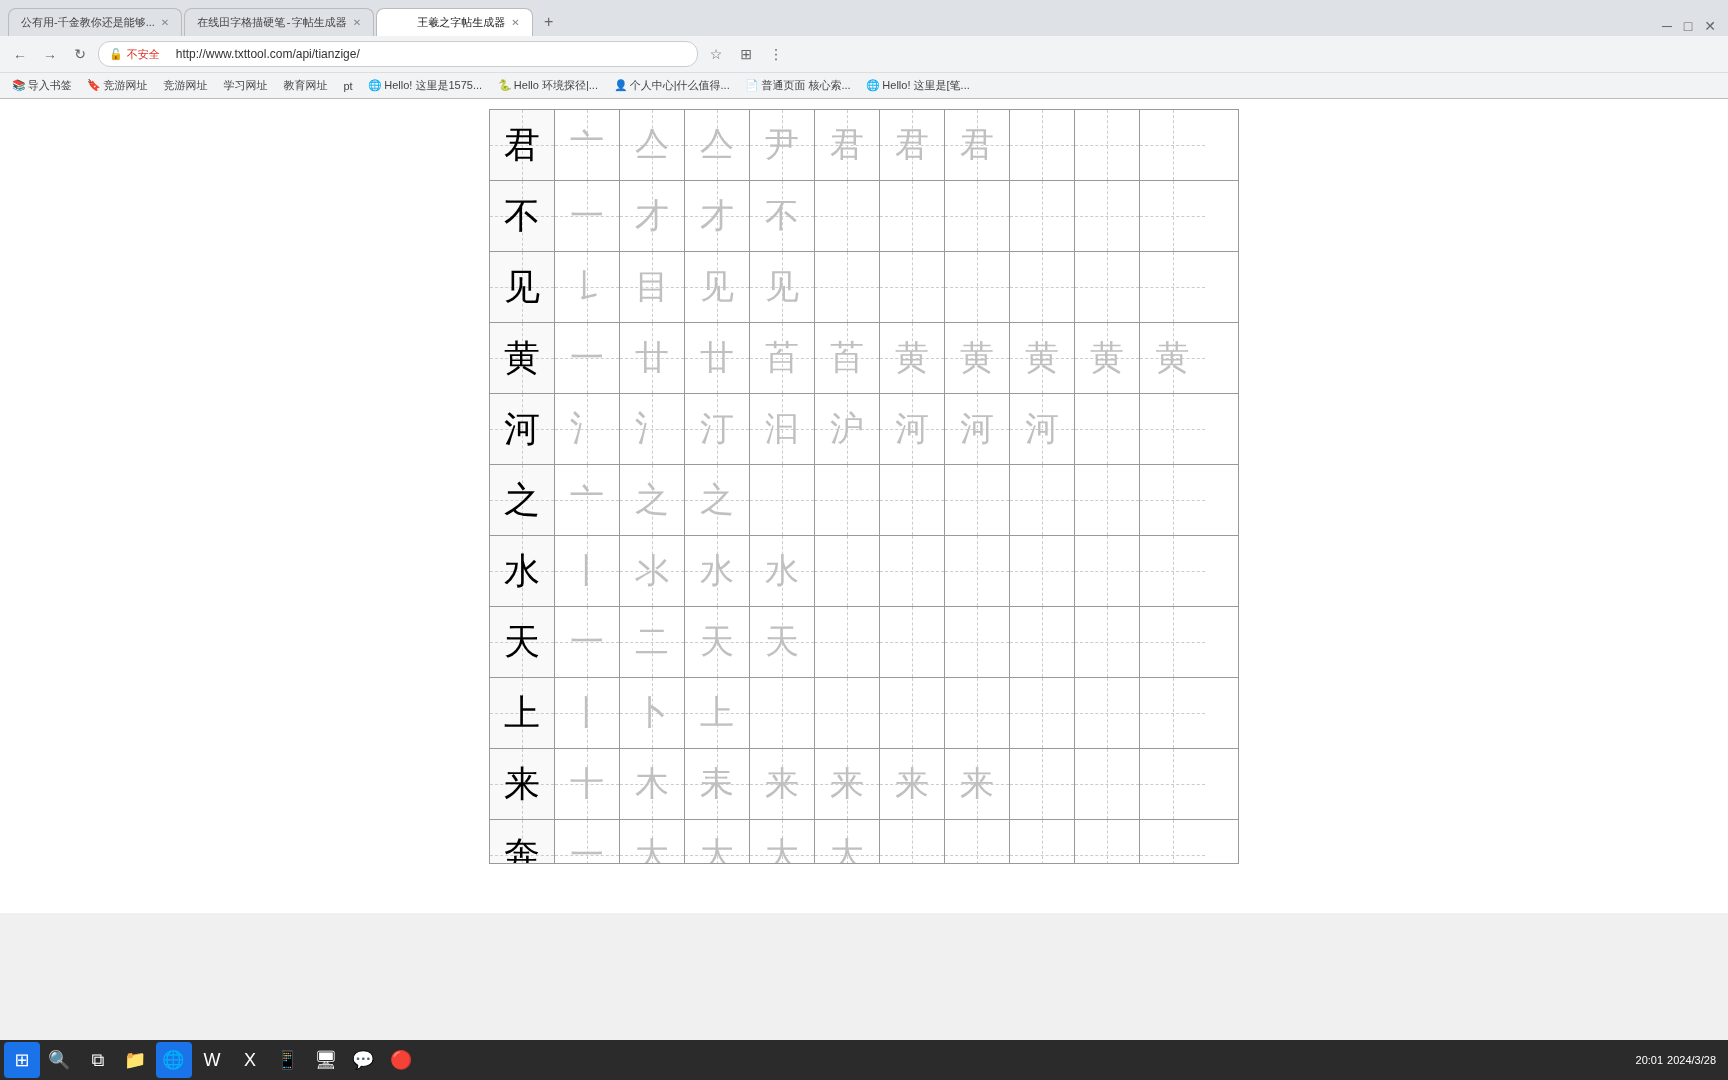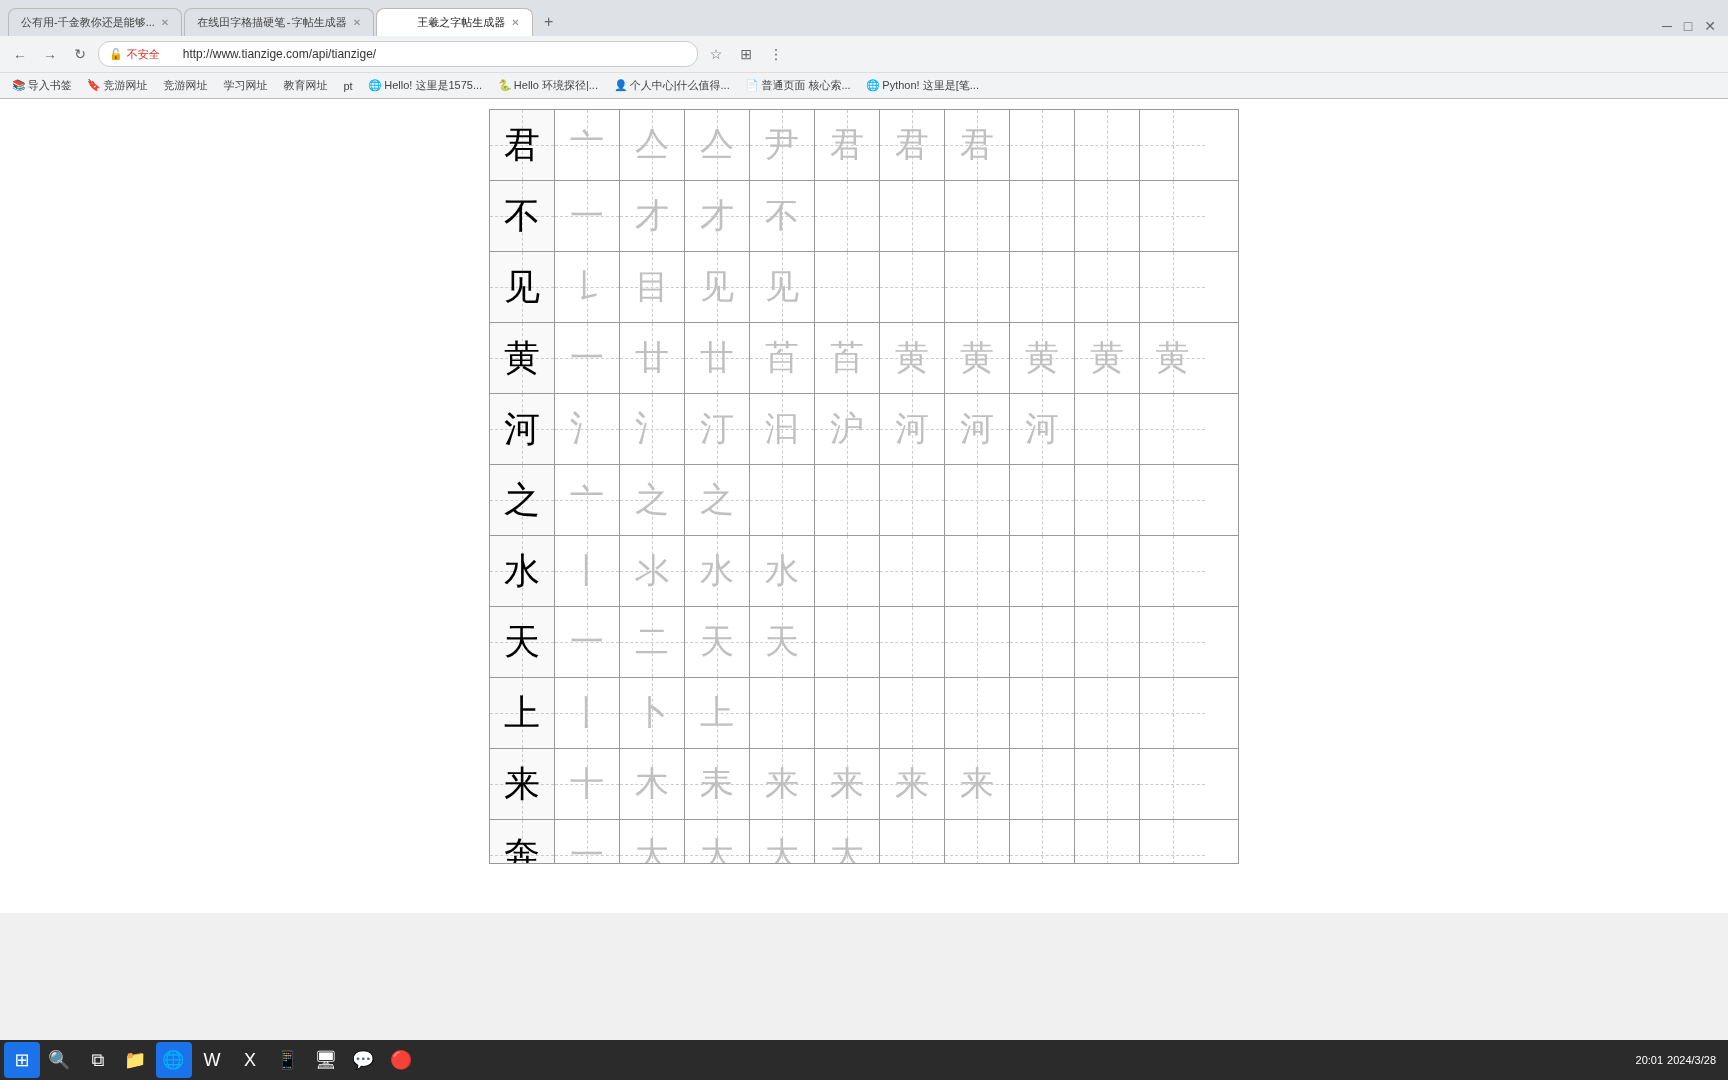--- a/index.html
+++ b/index.html
@@ -242,22 +242,22 @@
       <span style="cursor:pointer;color:#666;font-size:14px;padding:0 4px;">✕</span>
     </div>
   </div>
 
   <div class="address-bar-row">
     <div class="nav-btn">←</div>
     <div class="nav-btn">→</div>
     <div class="nav-btn">↻</div>
     <div class="address-bar">
       <span class="lock-icon">🔓</span>
-      <span style="color:#d93025;margin-right:23px;font-size:11px;">不安全</span>
-      <span>http://www.tianzige.com/api/tianzige/</span>
+      <span style="color:#d93025;margin-right:16px;font-size:11px;">不安全</span>
+      <span>http://www.txttool.com/api/tianzige/</span>
     </div>
     <div class="nav-btn">☆</div>
     <div class="nav-btn">⊞</div>
     <div class="nav-btn">⋮</div>
   </div>
 
   <div class="bookmark-bar">
     <div class="bm-item">
       <span>📚</span>
       <span>导入书签</span>
@@ -289,21 +289,21 @@
     <div class="bm-item">
       <span>👤</span>
       <span>个人中心|什么值得...</span>
     </div>
     <div class="bm-item">
       <span>📄</span>
       <span>普通页面 核心索...</span>
     </div>
     <div class="bm-item">
       <span>🌐</span>
-      <span>Python! 这里是[笔...</span>
+      <span>Hello! 这里是[笔...</span>
     </div>
   </div>
 </div>
 
 <div class="page-content" style="padding-bottom:50px;">
   <div class="writing-grid">
 
     <div class="char-row">
       <div class="char-cell example">
         <span class="char-text">君</span>

